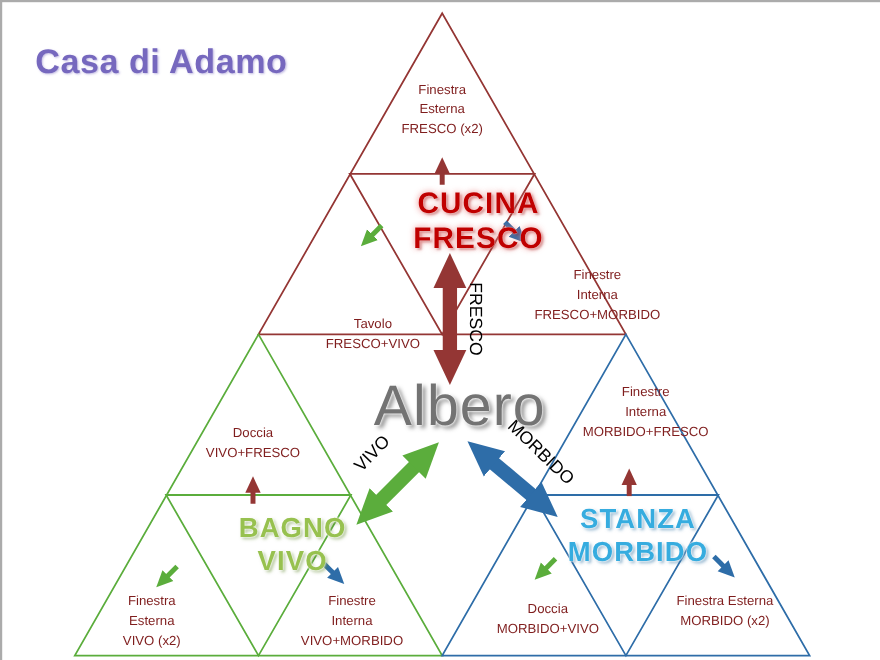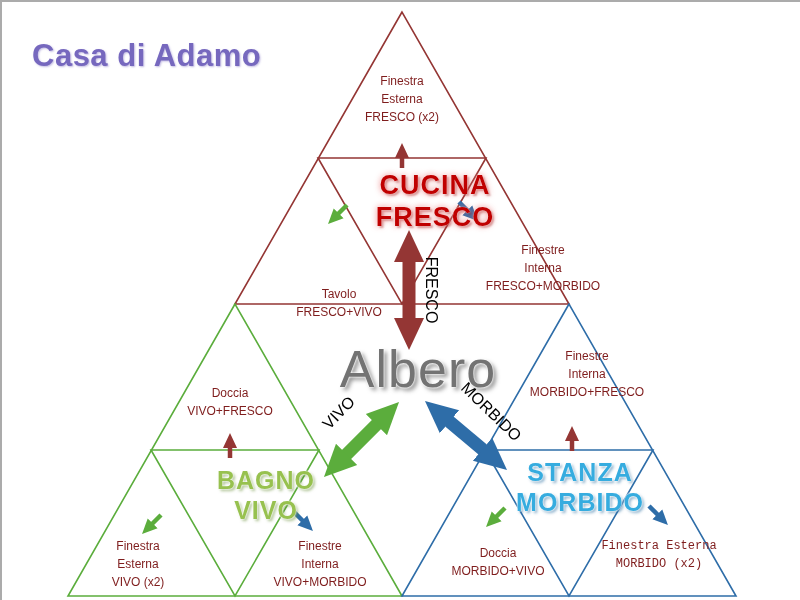--- a/index.html
+++ b/index.html
@@ -96,21 +96,21 @@
 Interna
 VIVO+MORBIDO</div>
 
   <div class="label" style="left:585px;top:372px;">Finestre
 Interna
 MORBIDO+FRESCO</div>
   <div class="label room-title stanza-title" style="left:578px;top:485px;">STANZA
 MORBIDO</div>
   <div class="label" style="left:496px;top:560px;">Doccia
 MORBIDO+VIVO</div>
-  <div class="label" style="left:657px;top:553px;font-family:Liberation Mono, monospace;">Finestra Esterna
+  <div class="label" style="left:657px;top:553px;">Finestra Esterna
 MORBIDO (x2)</div>
 
   <div class="label albero-title" style="left:416px;top:367px;">Albero</div>
   <div class="axis-label fresco-axis">FRESCO</div>
   <div class="axis-label vivo-axis">VIVO</div>
   <div class="axis-label morbido-axis">MORBIDO</div>
 
 </div>
 
 </body></html>

